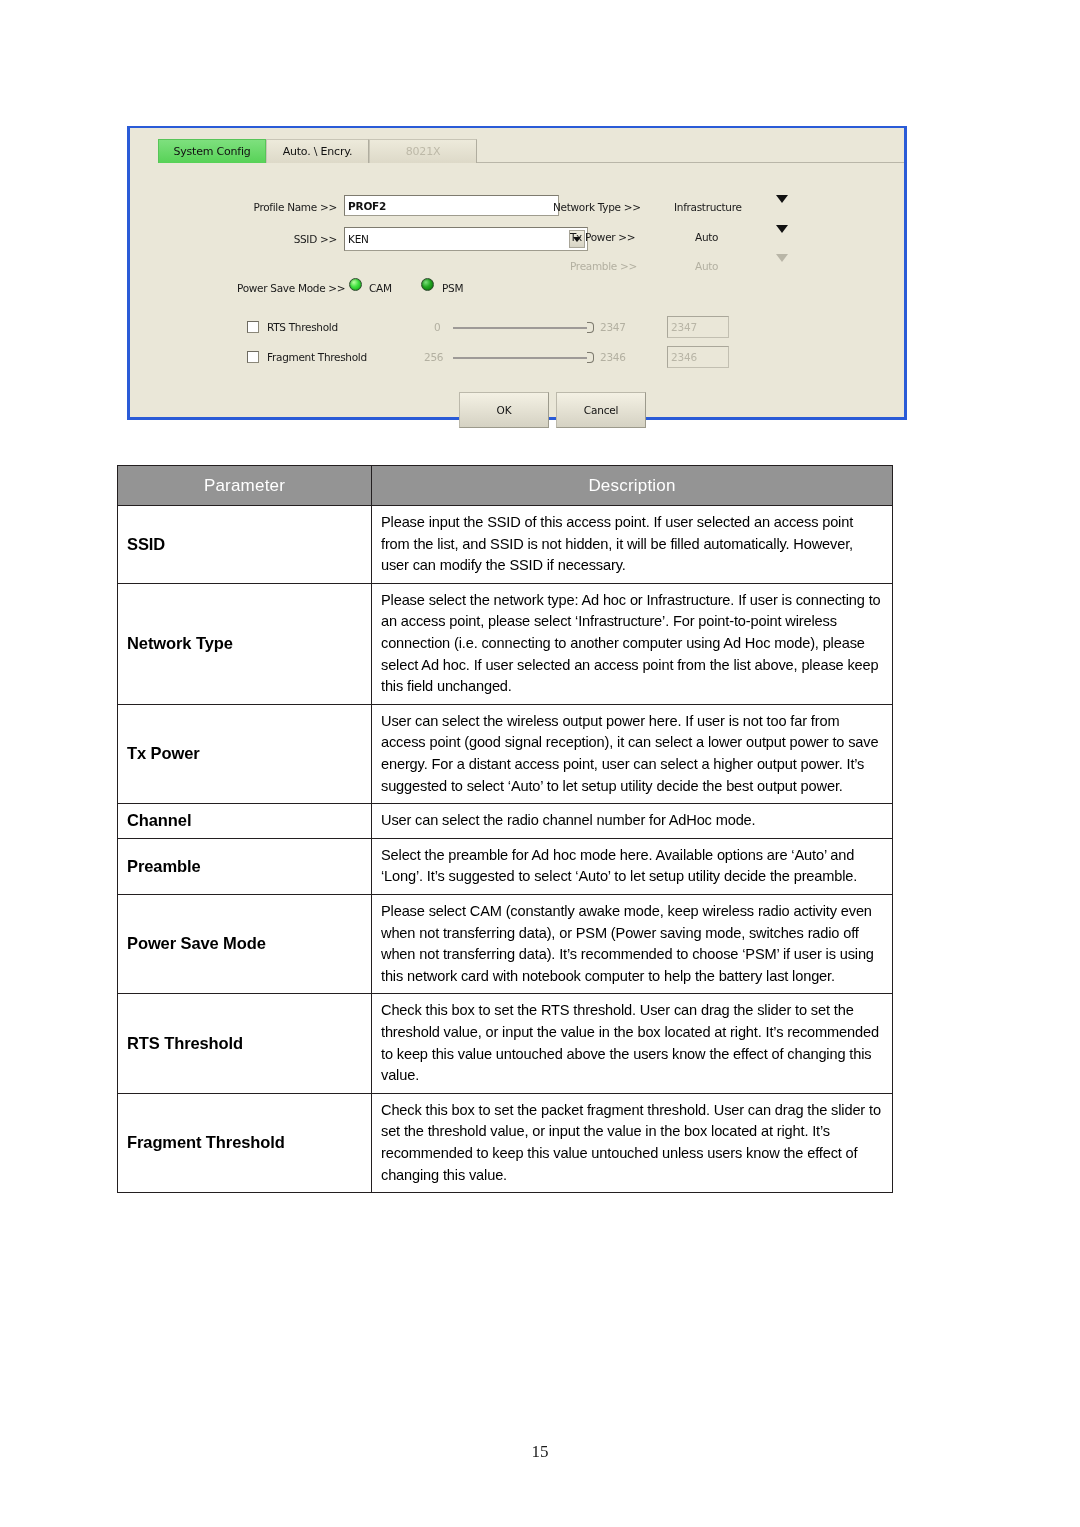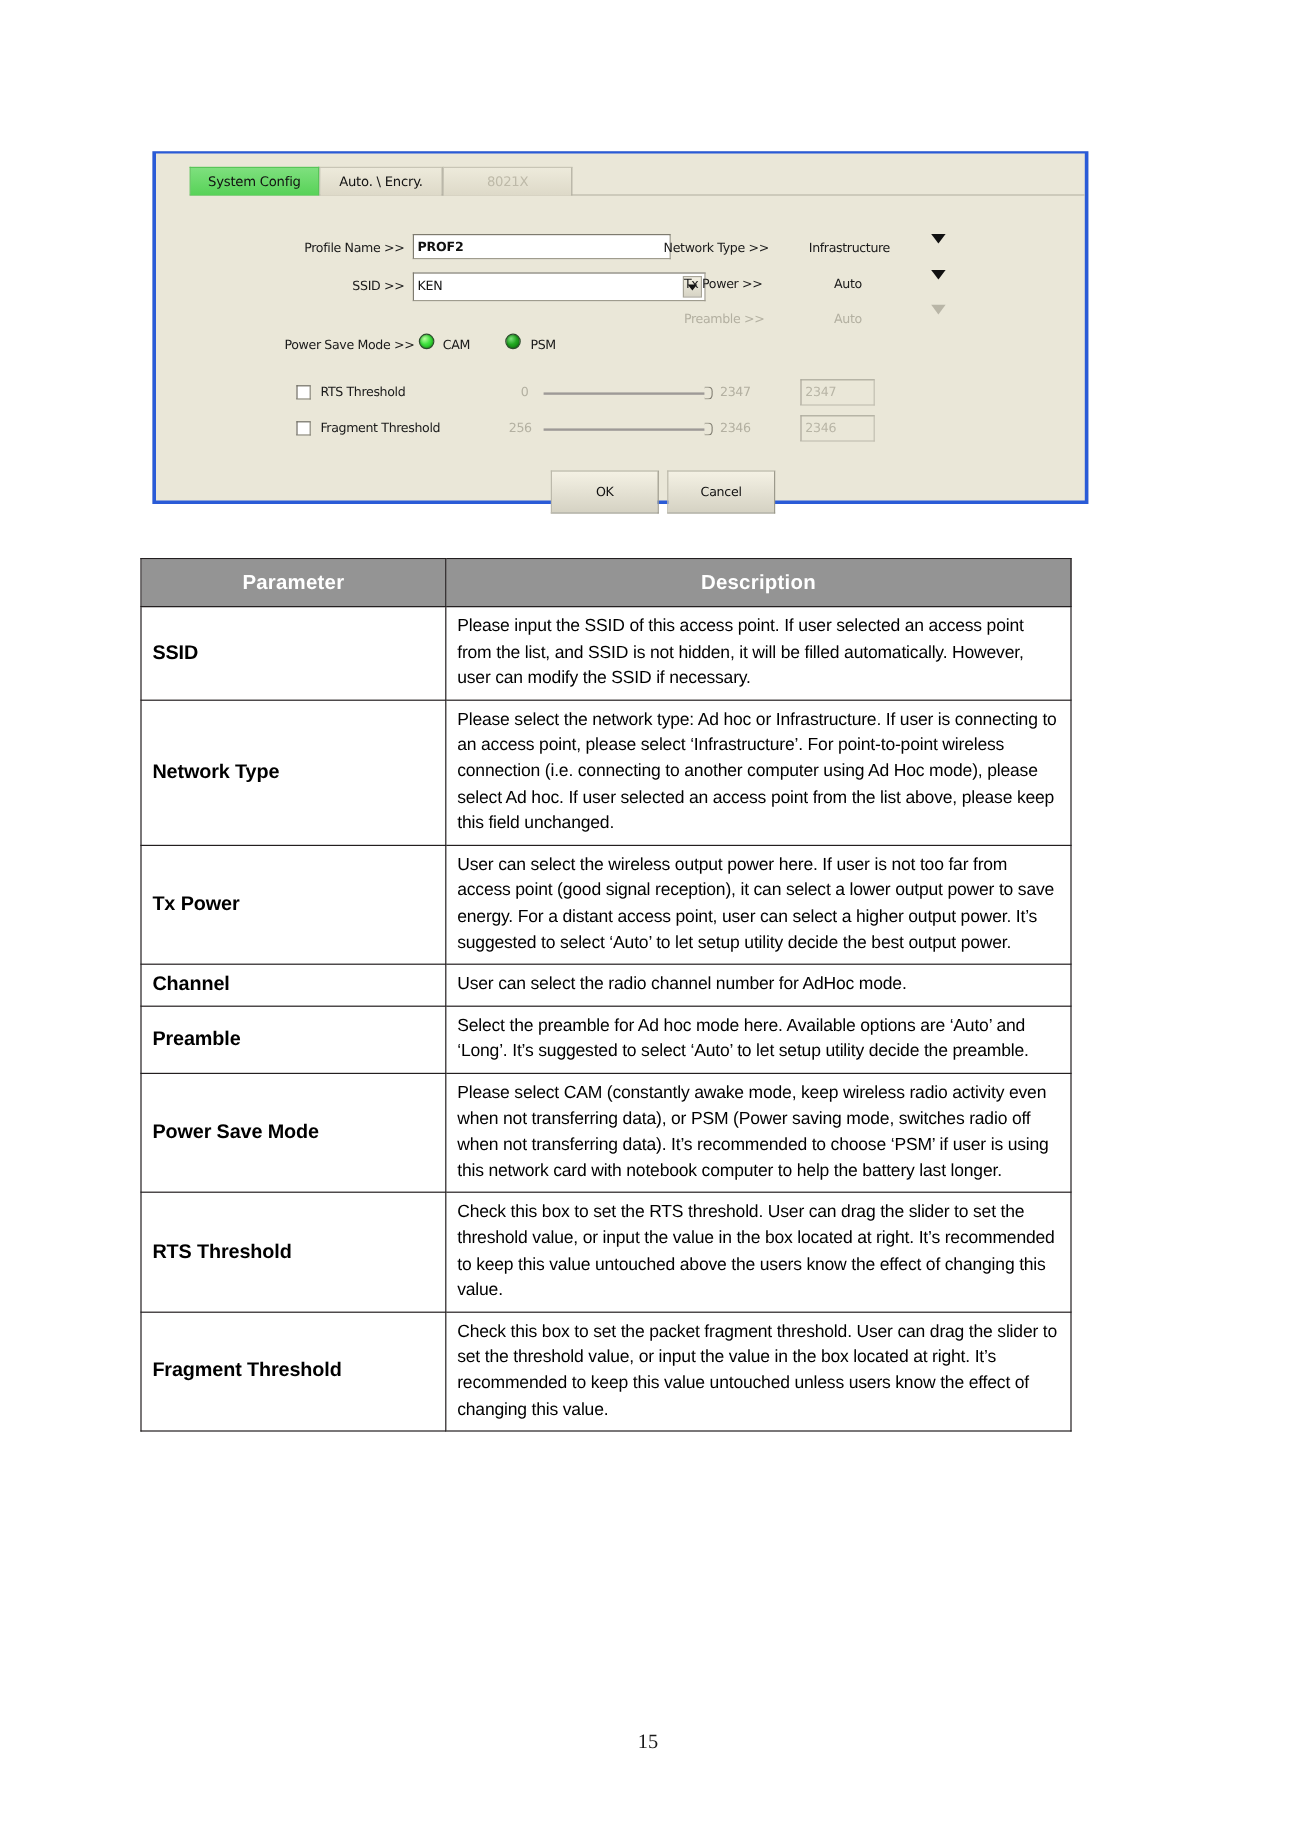--- a/index.html
+++ b/index.html
@@ -205,21 +205,21 @@
   .ptable col.c2 { width: 521px; }
   .ptable th, .ptable td {
     border: 1px solid #231f20;
     vertical-align: middle;
     padding: 0;
   }
   .ptable thead th {
     background: #949494;
     color: #ffffff;
     font-size: 17px;
-    font-weight: bold;
+    font-weight: normal;
     text-align: center;
     height: 40px;
     letter-spacing: .2px;
   }
   .ptable td.param {
     font-size: 16.5px;
     font-weight: bold;
     padding: 6px 0 6px 9px;
     letter-spacing: -0.1px;
     line-height: 1.32;

